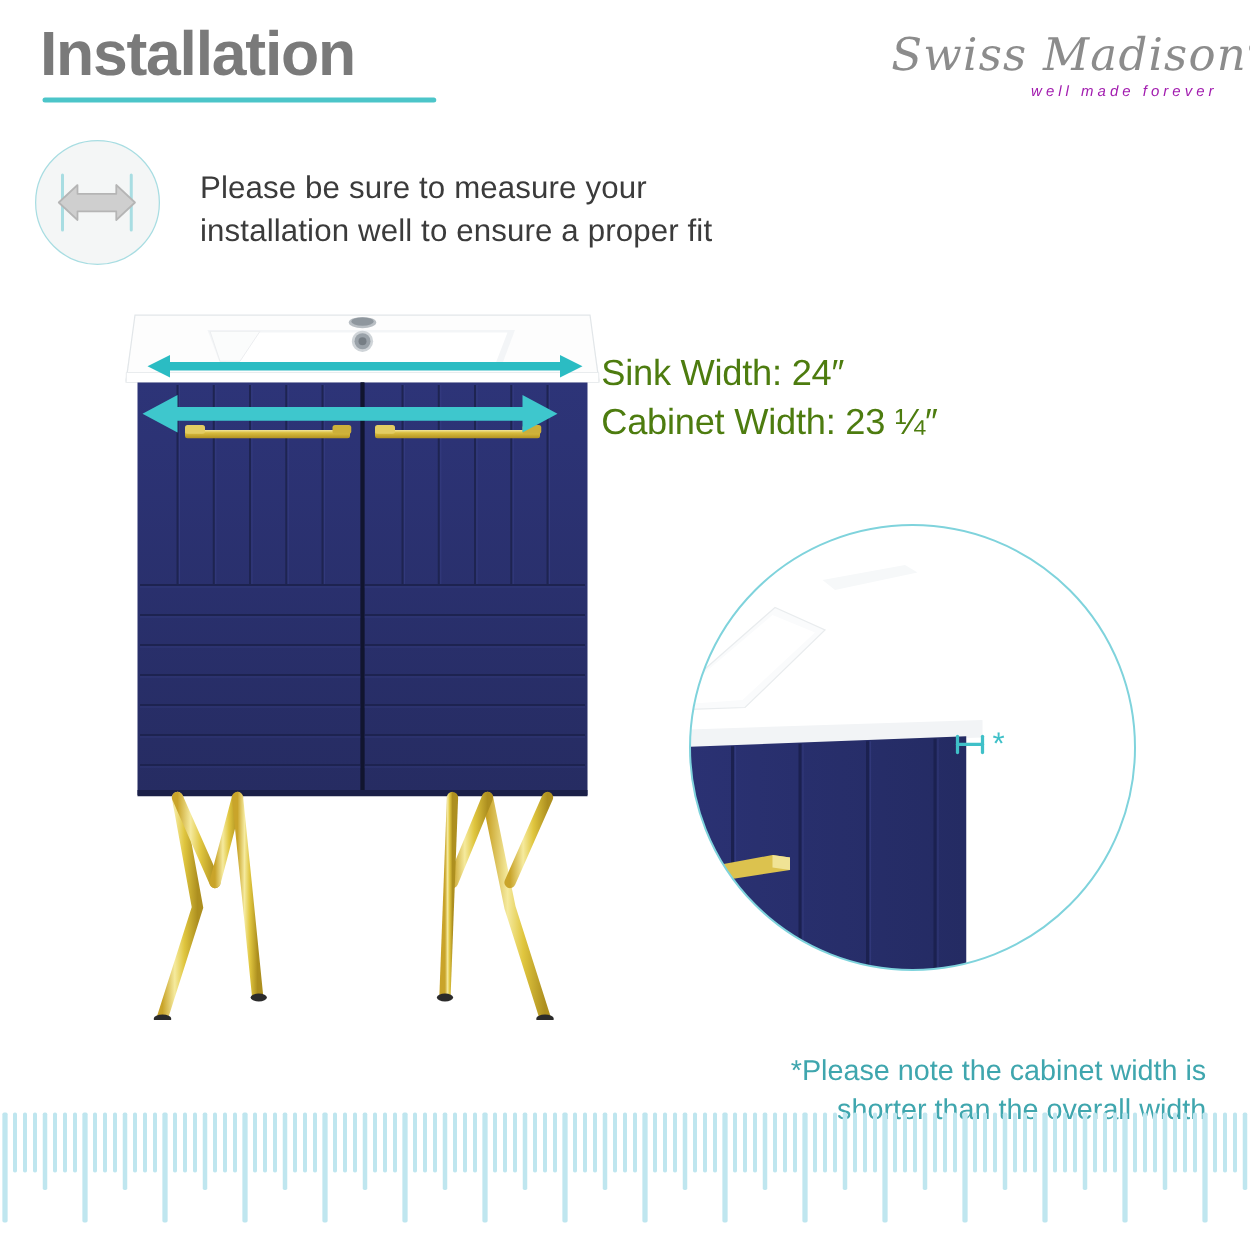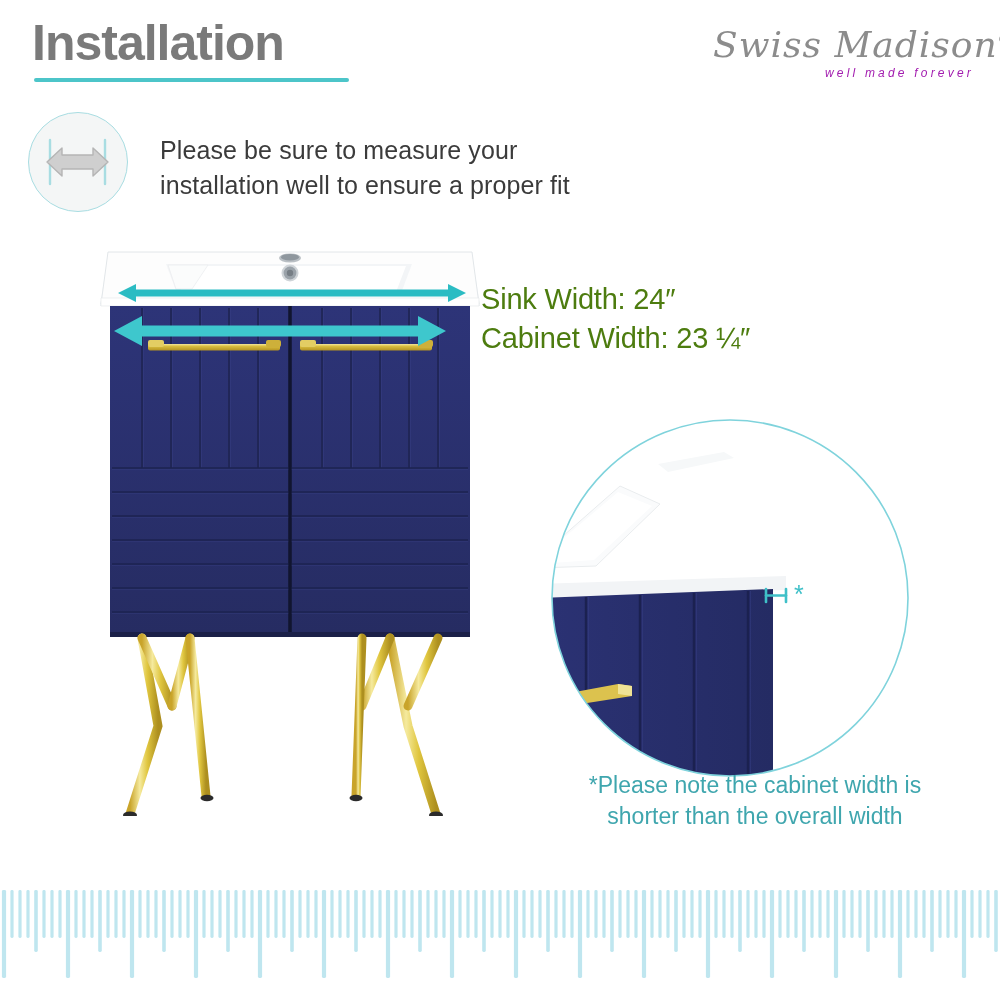--- a/index.html
+++ b/index.html
@@ -59,22 +59,22 @@
     position:absolute;left:481px;top:280px;
     font-size:29px;color:#4d7c0f;line-height:1.34;
     white-space:pre-line;letter-spacing:-.2px;
   }
 
   
   .detail{position:absolute;left:548px;top:408px;width:400px;height:380px;}
 
   
   .footnote{
-    position:absolute;left:545px;top:770px;width:420px;
-    text-align:center;font-size:23px;color:#3fa6ae;
+    position:absolute;left:545px;top:841px;width:420px;
+    text-align:right;font-size:23px;color:#3fa6ae;
     line-height:1.33;white-space:pre-line;
   }
 
   
   .ruler{position:absolute;left:0;bottom:0;width:1000px;height:120px;}
 </style>
 </head>
 <body>
 
 <div class="page">

